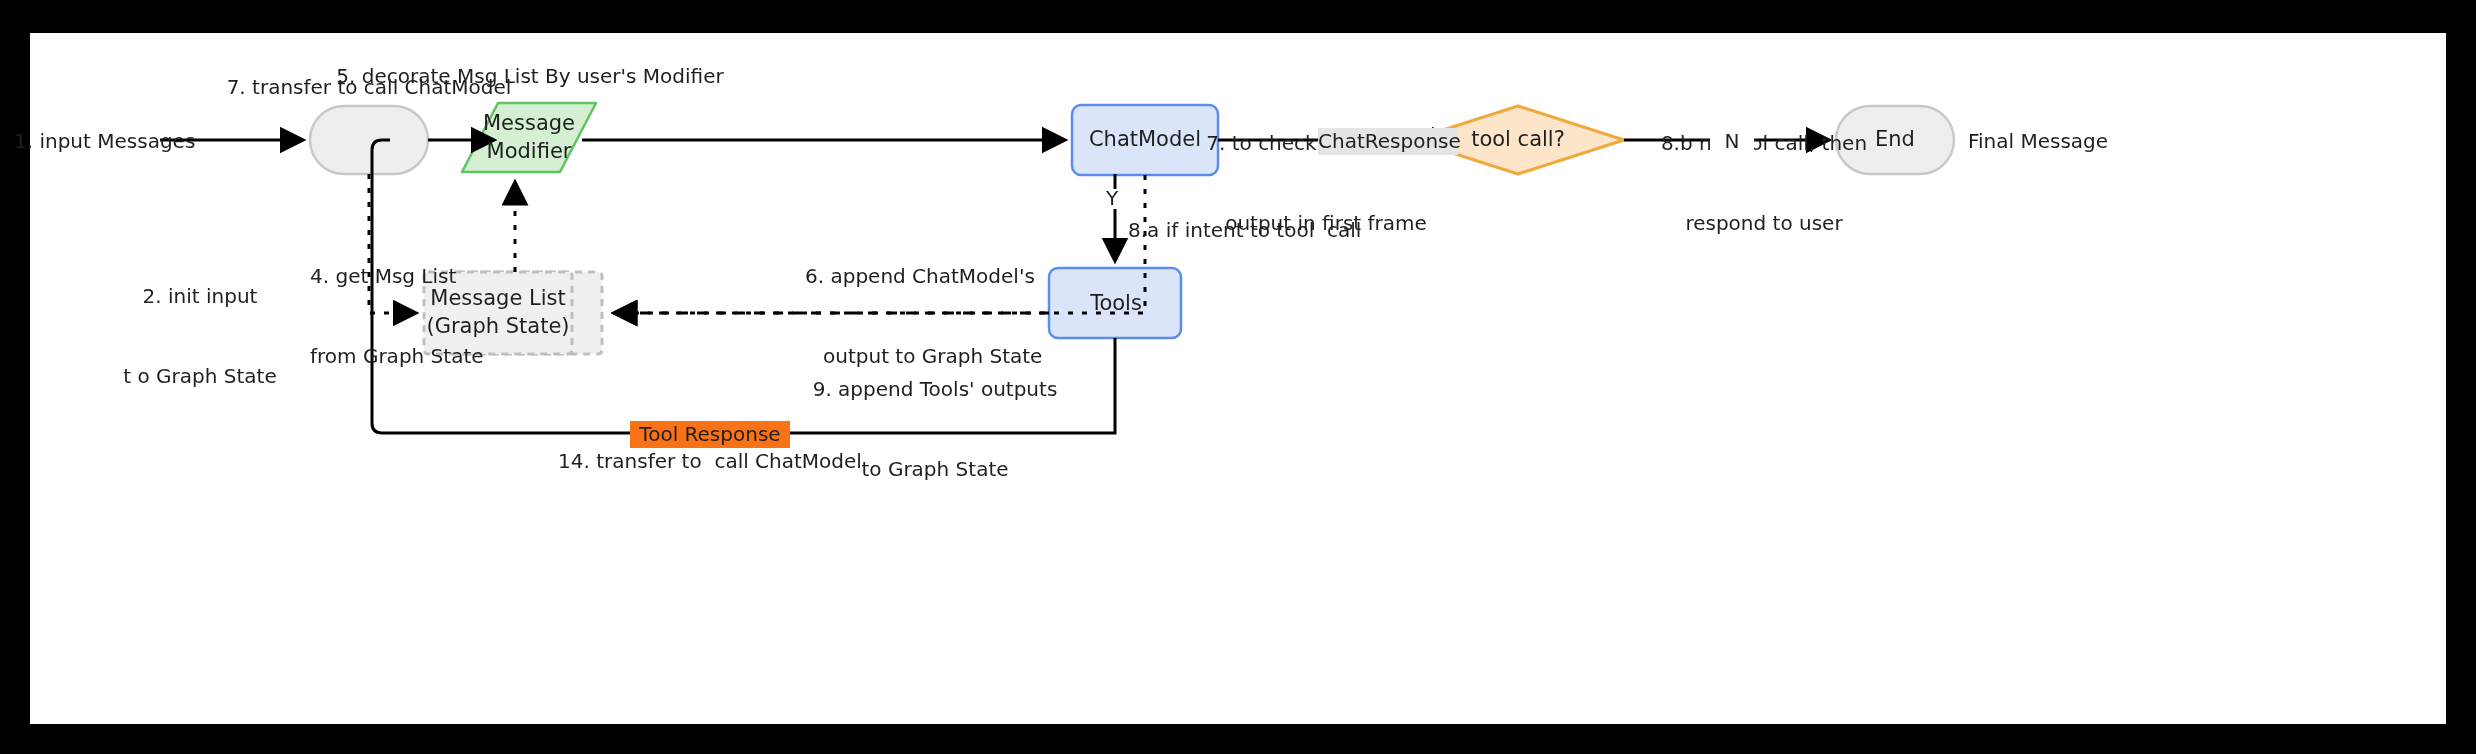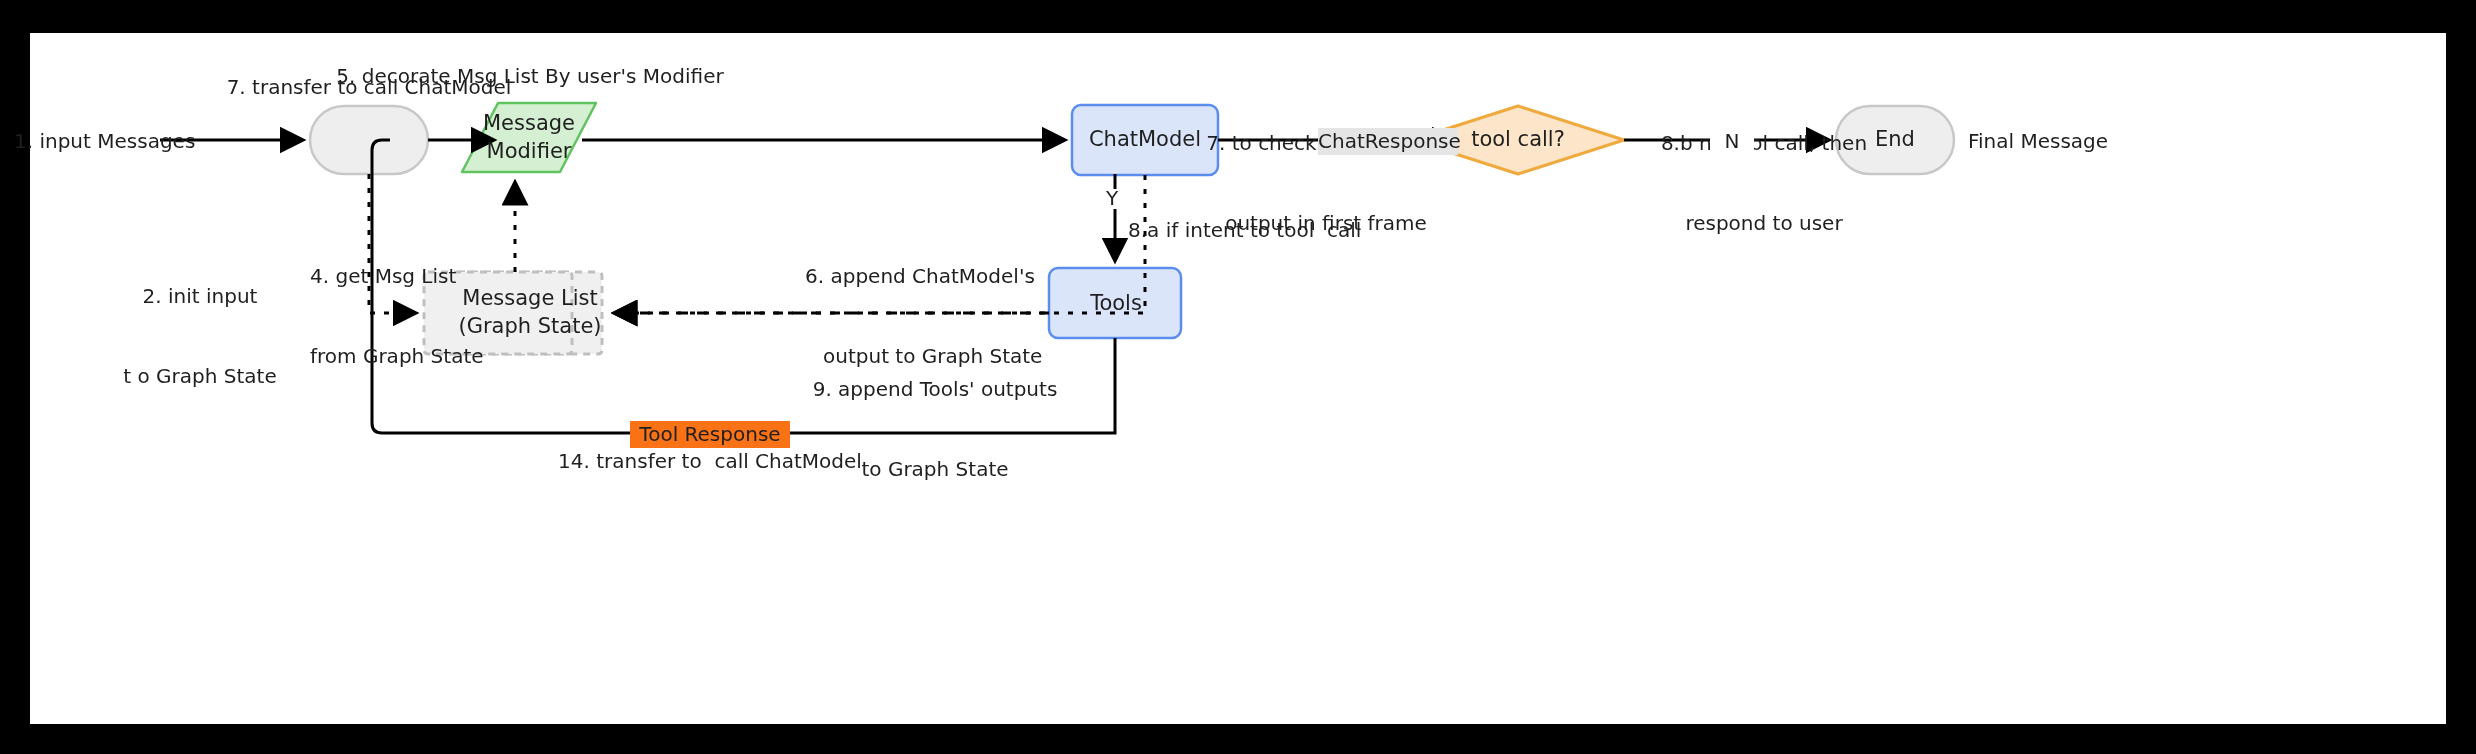--- a/index.html
+++ b/index.html
@@ -155,21 +155,21 @@
 
     <div class="node-label" style="left:432px; top:70px; width:134px; height:69px; flex-direction:column;">
       <span>Message</span>
       <span>Modifier</span>
     </div>
 
     <div class="node-label" style="left:1412px; top:89px; width:152px; height:36px;">tool call?</div>
 
     <div class="node-label" style="left:1806px; top:73px; width:118px; height:68px;">End</div>
 
-    <div class="node-label" style="left:394px; top:239px; width:148px; height:82px; flex-direction:column;padding-left:32px;">
+    <div class="node-label" style="left:394px; top:239px; width:148px; height:82px; flex-direction:column;">
       <span>Message List</span>
       <span>(Graph State)</span>
     </div>
 
     <div class="node-label" style="left:1020px; top:235px; width:132px; height:72px;">Tools</div>
 
     <div class="edge-label lft" style="left:-16px; top:95px; width:150px;">1. input Messages</div>
 
     <div class="edge-label ctr" style="left:168px; top:41px; width:342px;">7. transfer to call ChatModel</div>
 

